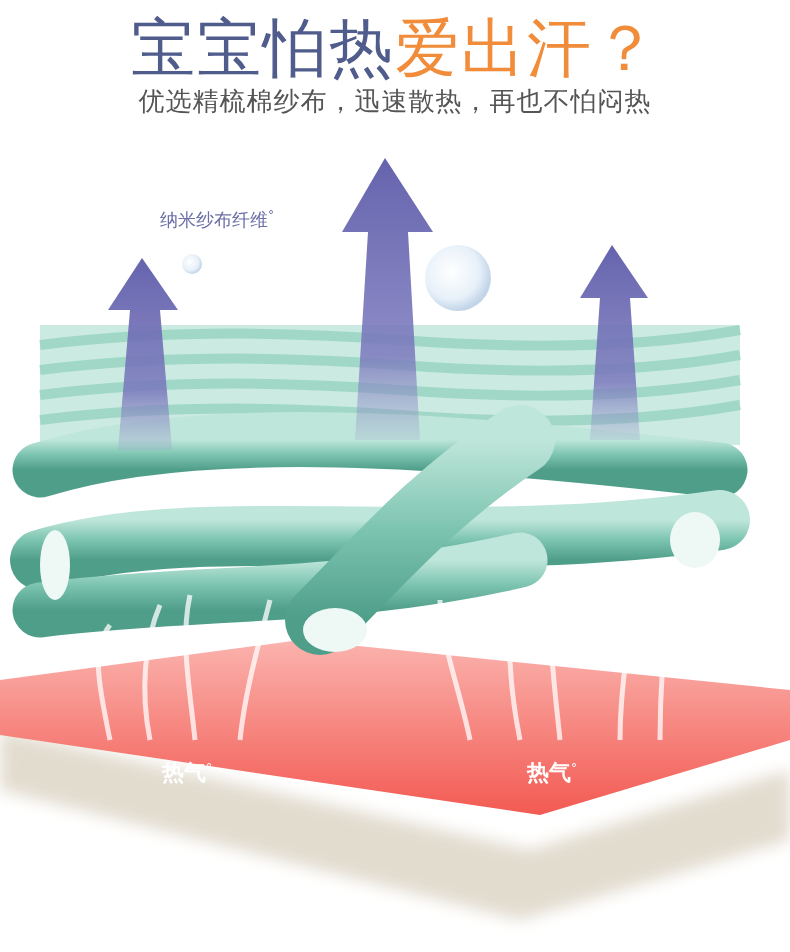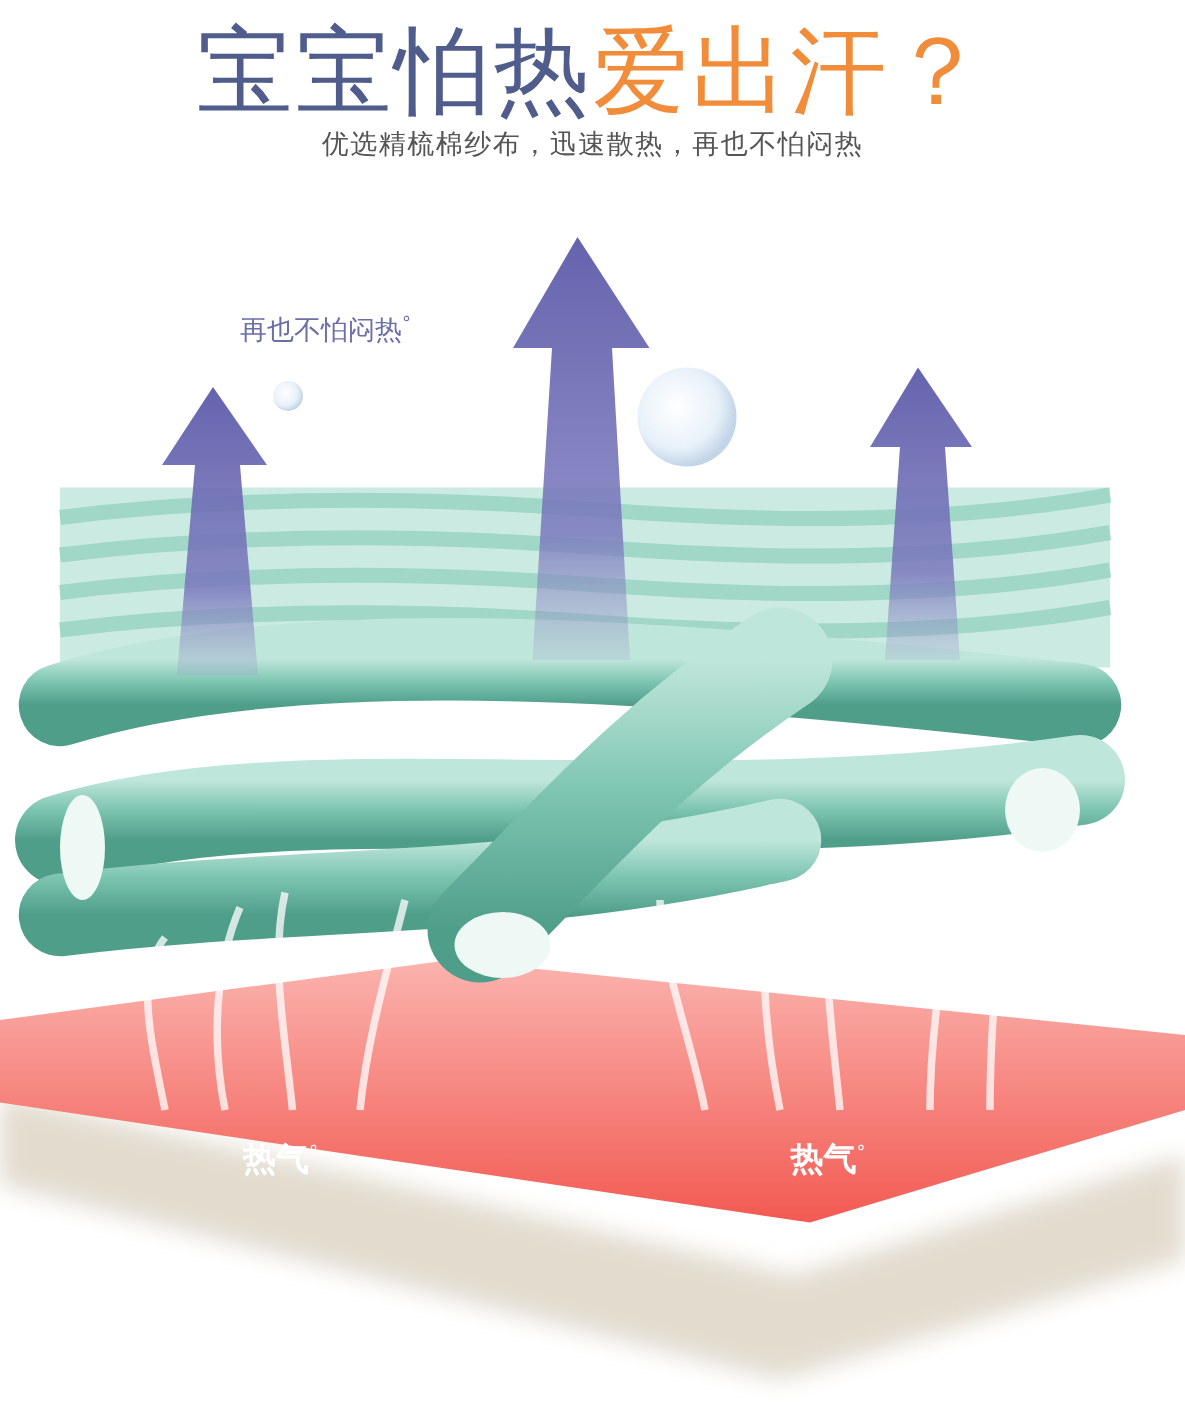--- a/index.html
+++ b/index.html
@@ -1,20 +1,20 @@
 <!DOCTYPE html>
 <html><head>
 <meta charset="utf-8">
 <style>
   html,body{margin:0;padding:0;background:#fff;}
   body{width:790px;height:952px;position:relative;overflow:hidden;font-family:"DejaVu Sans","Liberation Sans",sans-serif;}
   .title{position:absolute;top:8px;left:0;width:790px;text-align:center;font-size:64px;line-height:80px;letter-spacing:2px;white-space:nowrap;}
   .title .a{color:#4f5c8c;}
   .title .b{color:#f08c3a;}
-  .subtitle{position:absolute;top:84px;left:0;width:790px;text-align:center;font-size:18px;color:#555;letter-spacing:1px;}
+  .subtitle{position:absolute;top:84px;left:0;width:790px;text-align:center;font-size:26px;color:#555;letter-spacing:1px;}
   .scene{position:absolute;left:0;top:140px;width:790px;height:812px;}
   .label-fiber{position:absolute;left:160px;top:68px;font-size:18px;color:#6c6ea6;}
   .label-fiber sup{font-size:12px;}
   .heat-label{position:absolute;font-size:22px;color:#fff;font-weight:bold;margin-top:44px;}
   .heat-label sup{font-size:12px;font-weight:normal;}
 </style>
 </head>
 <body>
 
 <div class="title"><span class="a">宝宝怕热</span><span class="b">爱出汗？</span></div>
@@ -82,16 +82,16 @@
     </g>
 
     <circle cx="458" cy="278" r="33" fill="url(#bub)" opacity="0.85"></circle>
     <circle cx="192" cy="264" r="10" fill="url(#bub)" opacity="0.85"></circle>
 
     <polygon points="385,158 433,232 408,232 420,440 355,440 368,232 342,232" fill="url(#arrowg)"></polygon>
     <polygon points="142,258 178,310 160,310 172,450 118,450 130,310 108,310" fill="url(#arrowg)"></polygon>
     <polygon points="612,245 648,298 630,298 640,440 590,440 600,298 580,298" fill="url(#arrowg)"></polygon>
   </svg>
 
-  <div class="label-fiber"><span>再也不怕闷热</span><sup>°</sup></div>
+  <div class="label-fiber"><span>纳米纱布纤维</span><sup>°</sup></div>
   <div class="heat-label" style="left:162px;top:574px"><span>热气</span><sup>°</sup></div>
   <div class="heat-label" style="left:527px;top:574px"><span>热气</span><sup>°</sup></div>
 </div>
 
 </body></html>

